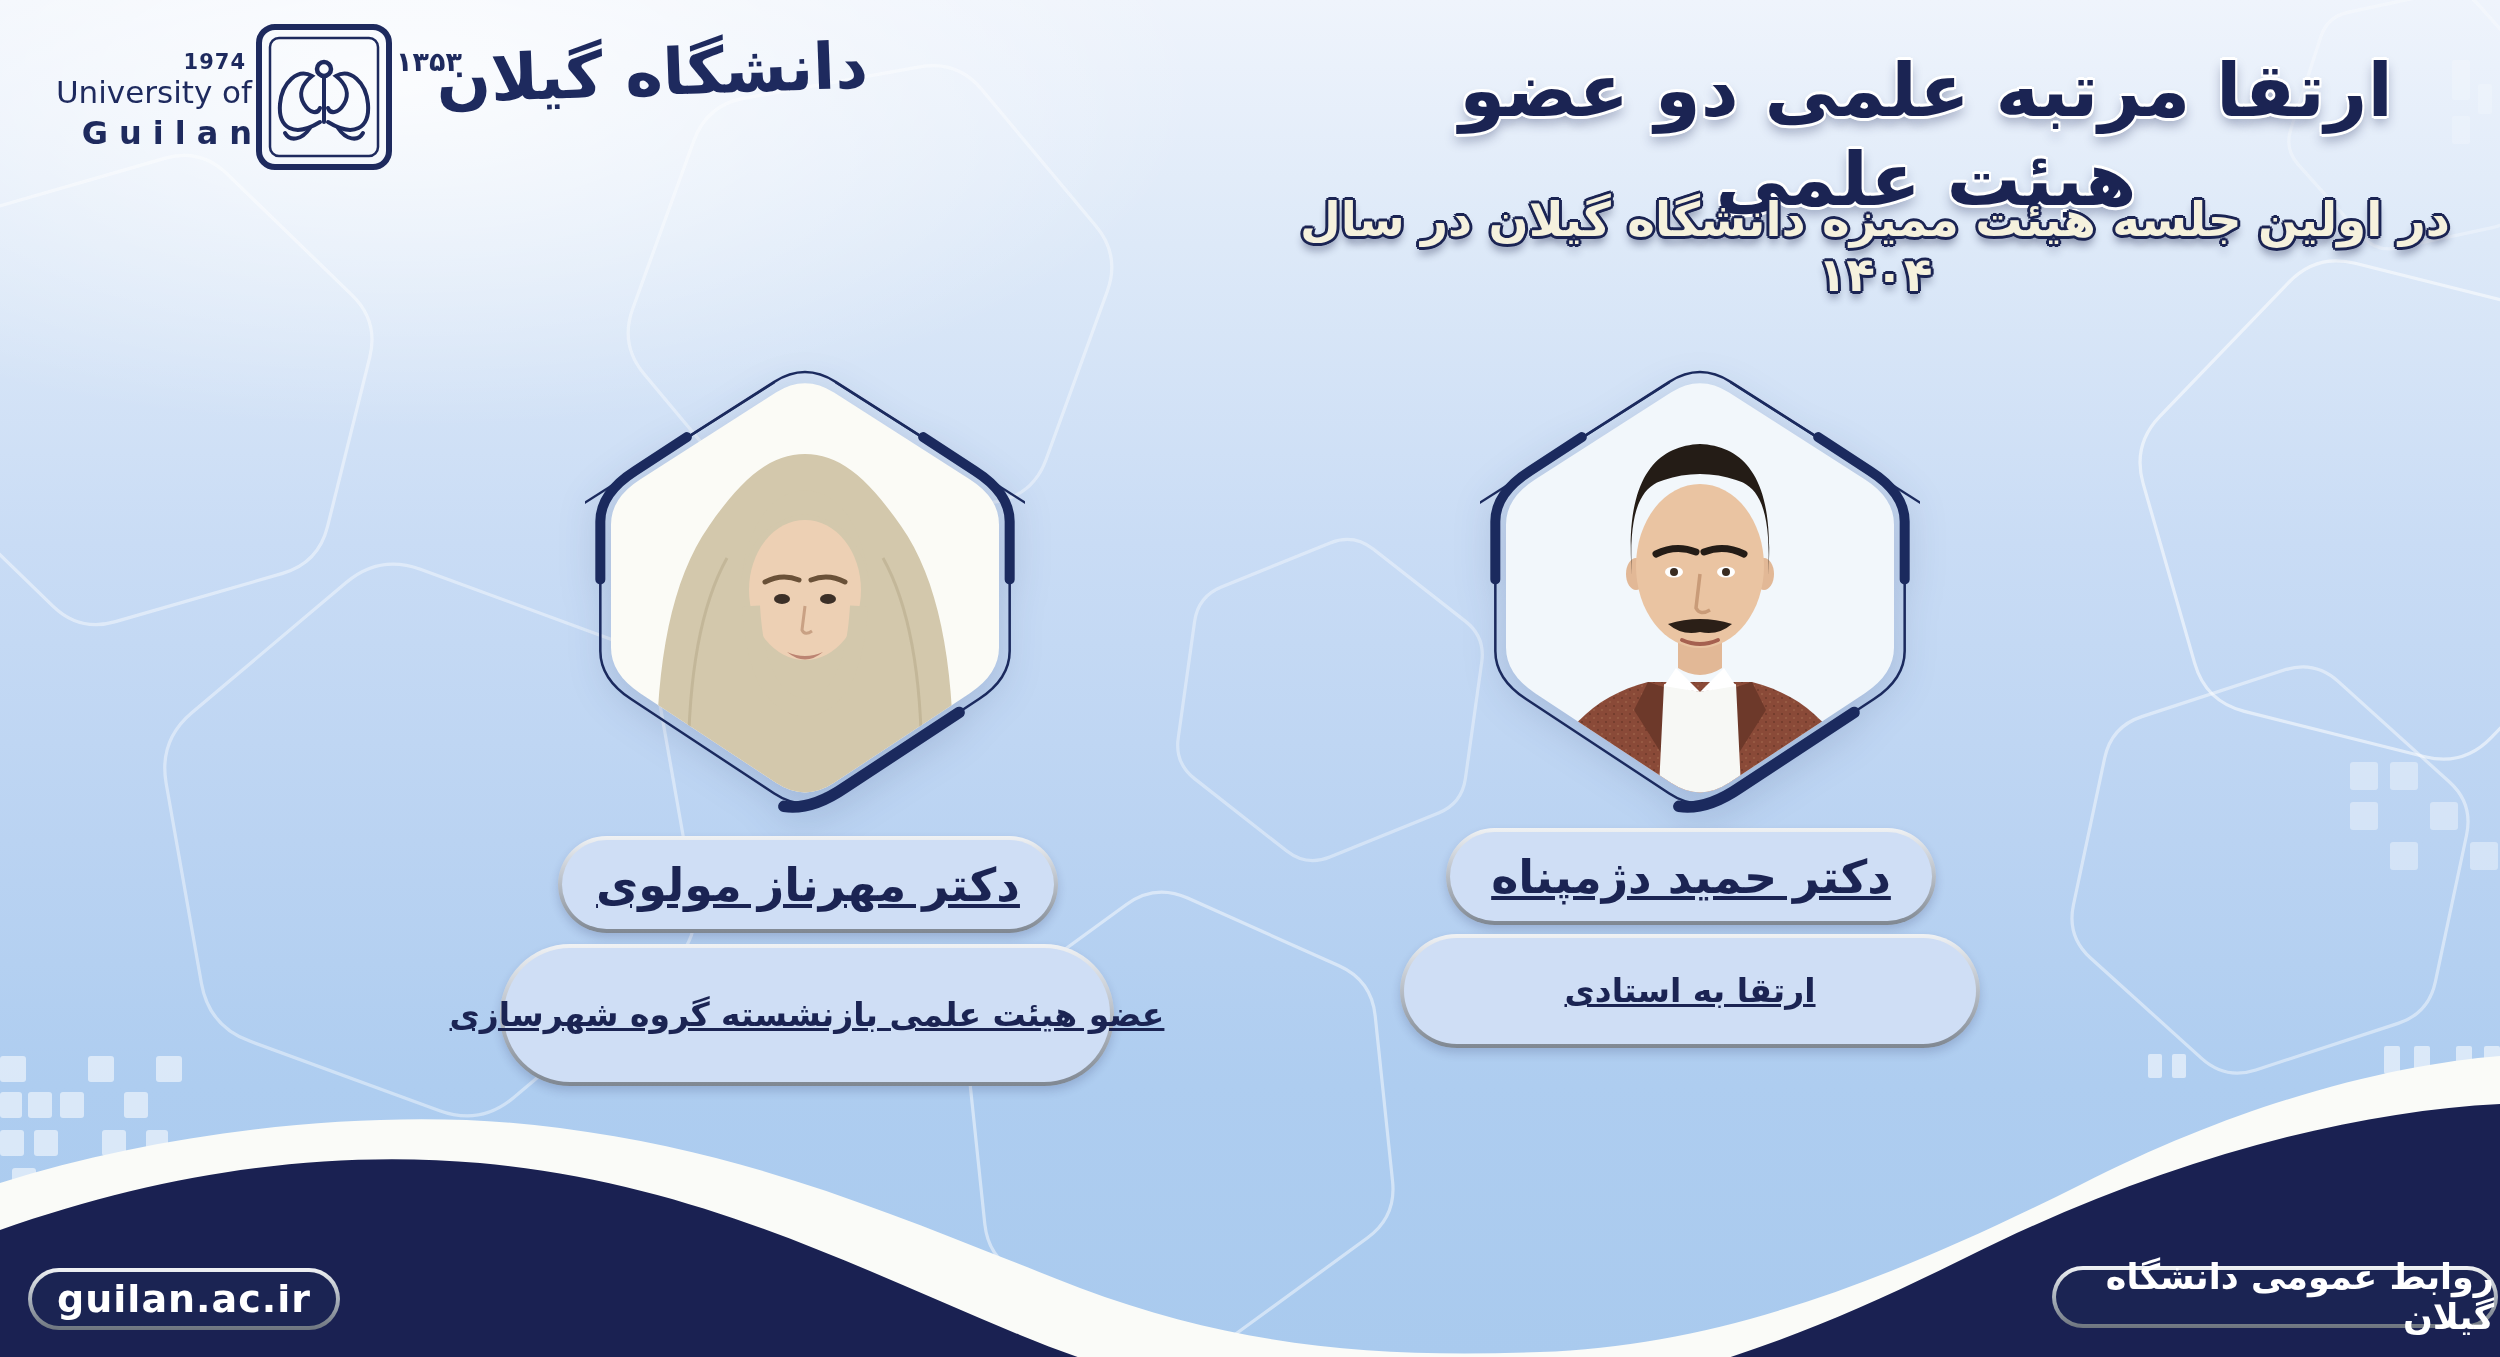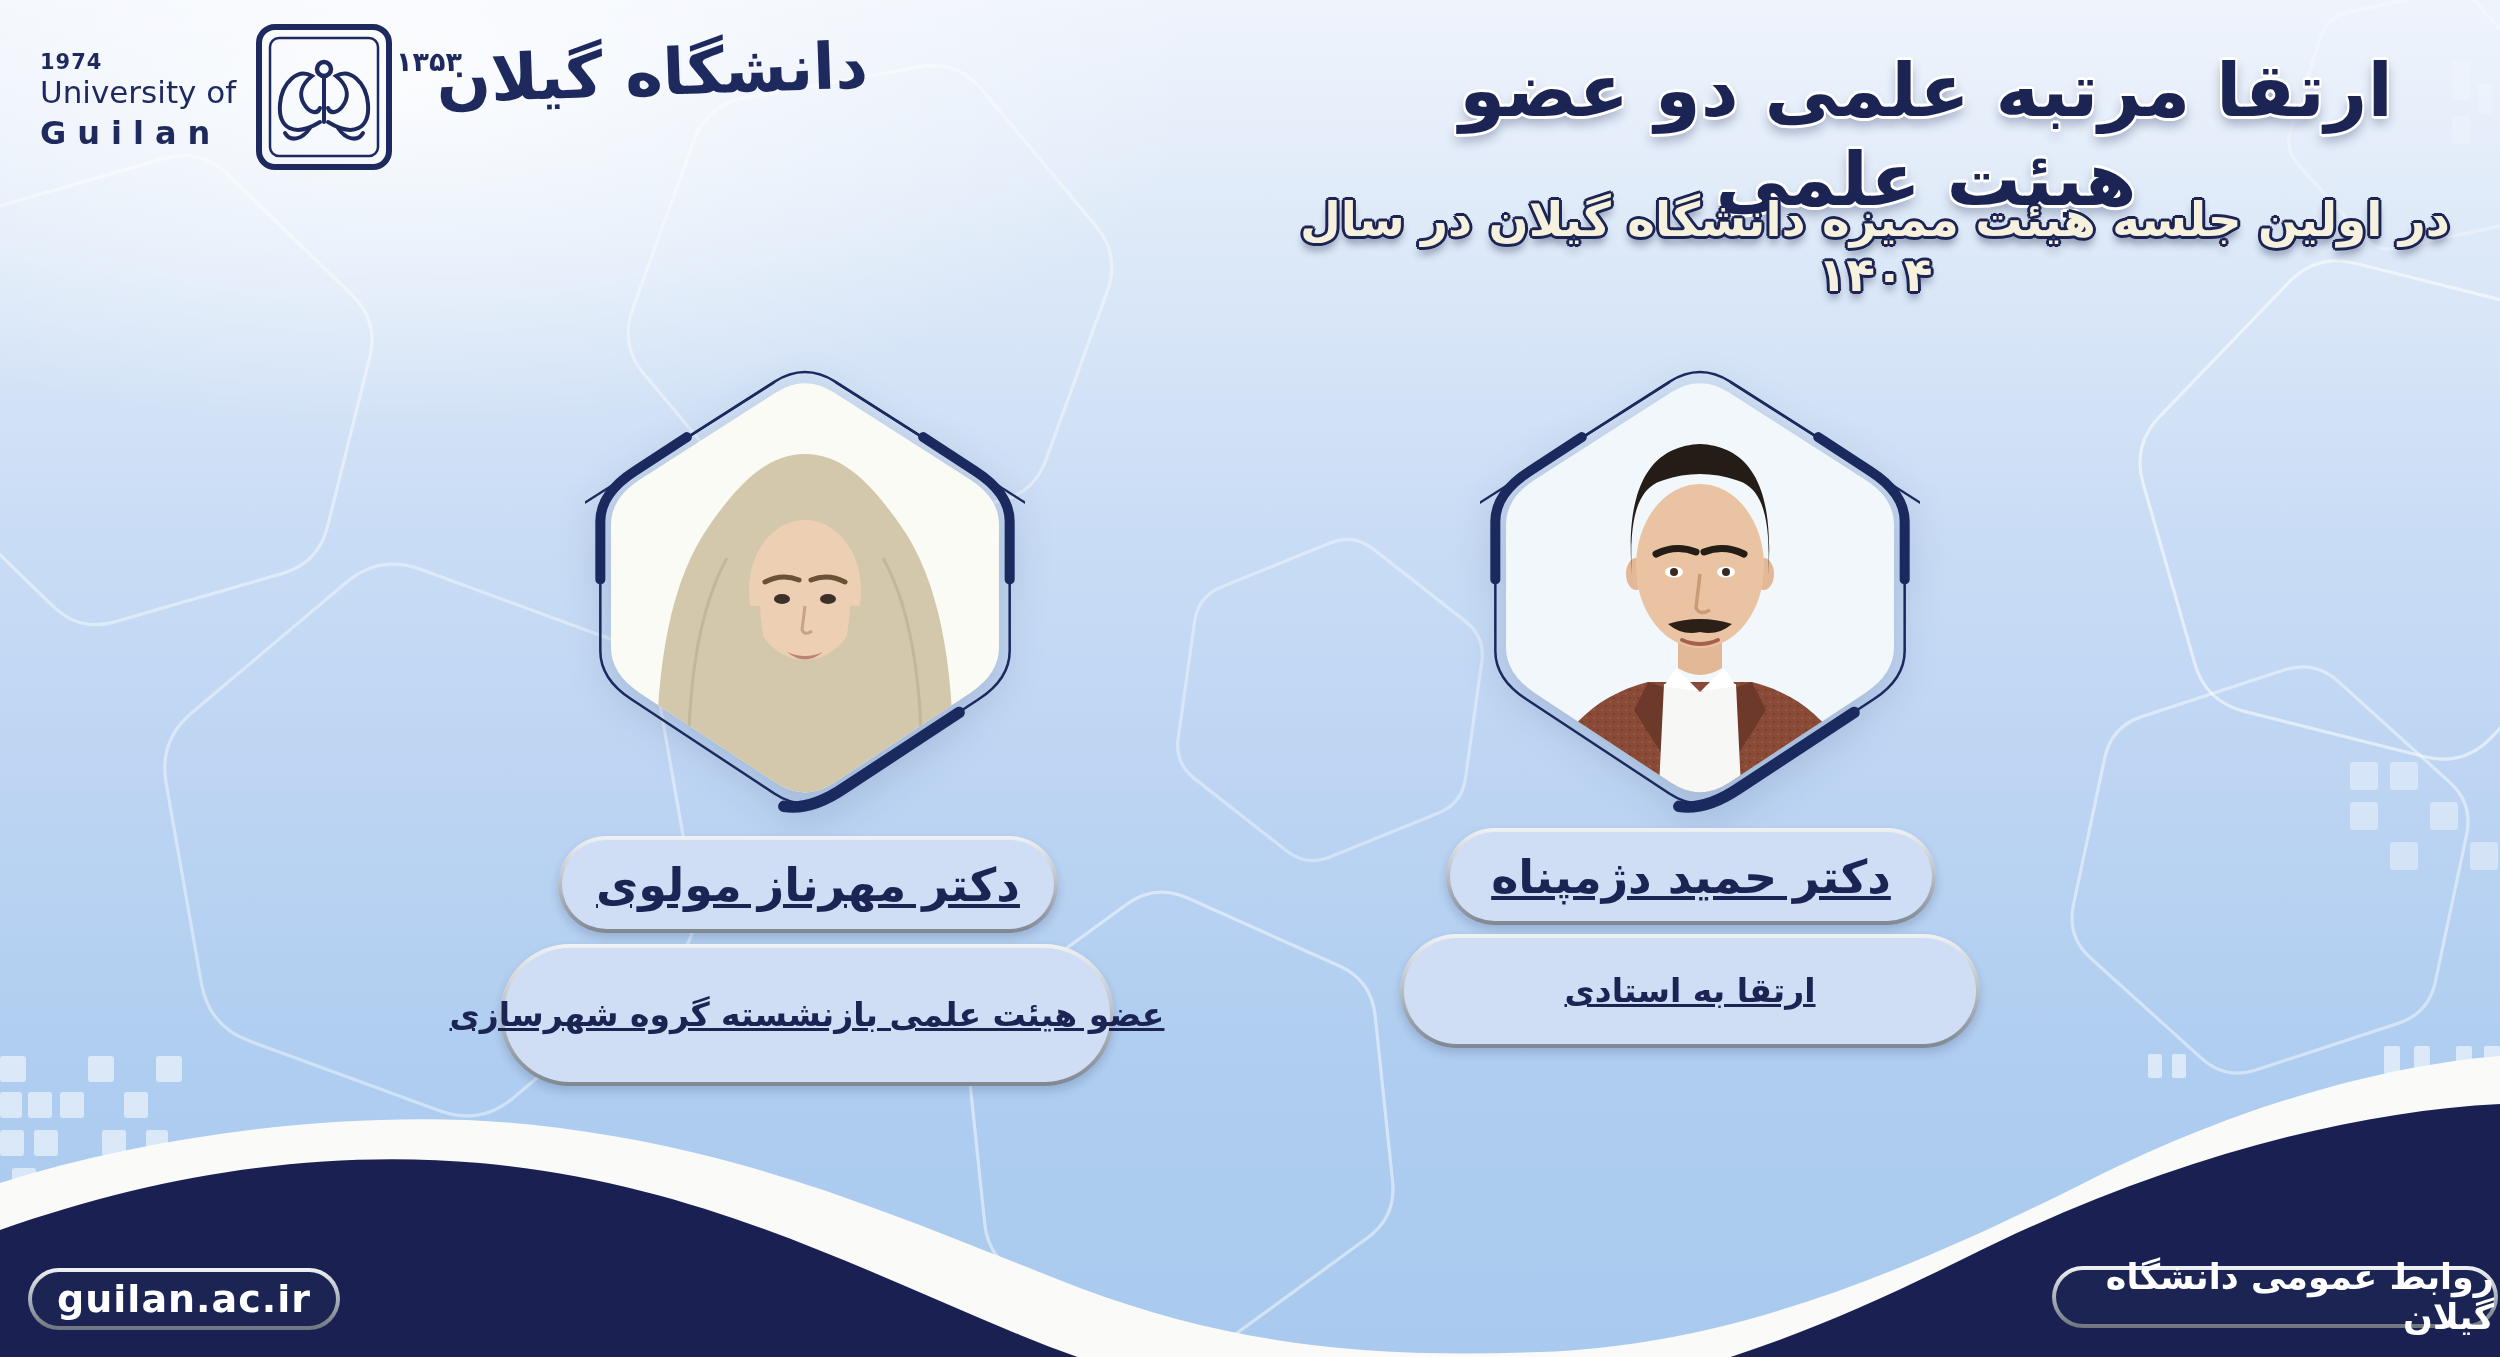--- a/index.html
+++ b/index.html
@@ -7,21 +7,21 @@
     position:relative;width:2500px;height:1357px;overflow:hidden;
     font-family:"DejaVu Sans",sans-serif;
     background:
       radial-gradient(1300px 560px at 16% 6%, rgba(255,255,255,.8), rgba(255,255,255,0) 62%),
       linear-gradient(180deg,#eff4fc 0%,#dde9f8 18%,#c9dcf5 40%,#bad3f2 62%,#aecdf0 80%,#a9caee 100%);
   }
   svg{display:block}
   .abs{position:absolute}
   .deco-svg{position:absolute;left:0;top:0;pointer-events:none}
   
-  .logo-en{left:40px;top:50px;width:212px;text-align:left;color:#1e2a5e;}
+  .logo-en{left:40px;top:50px;width:212px;text-align:right;color:#1e2a5e;}
   .logo-year{font-size:21px;font-weight:bold;letter-spacing:1px;padding-right:6px}
   .logo-line1{font-size:31px;margin-top:0}
   .logo-line2{font-size:32px;font-weight:bold;letter-spacing:11px;margin-right:-11px;margin-top:4px}
   .emblem{left:254px;top:22px;width:140px;height:150px}
   .logo-fa-year{left:396px;top:46px;font-size:27px;font-weight:bold;color:#1e2a5e}
   .logo-fa-name{left:436px;top:36px;font-size:64px;font-weight:bold;color:#1e2a5e;direction:rtl;transform:rotate(-2deg)}
   .main-title{
     left:1380px;right:28px;top:46px;text-align:center;direction:rtl;
     font-size:74px;font-weight:bold;color:#1b2453;line-height:1.2;
     text-shadow:-2px -2px 0 #fff,2px -2px 0 #fff,-2px 2px 0 #fff,2px 2px 0 #fff,0 -3px 0 #fff,0 3px 0 #fff,0 7px 12px rgba(27,36,83,.38);

